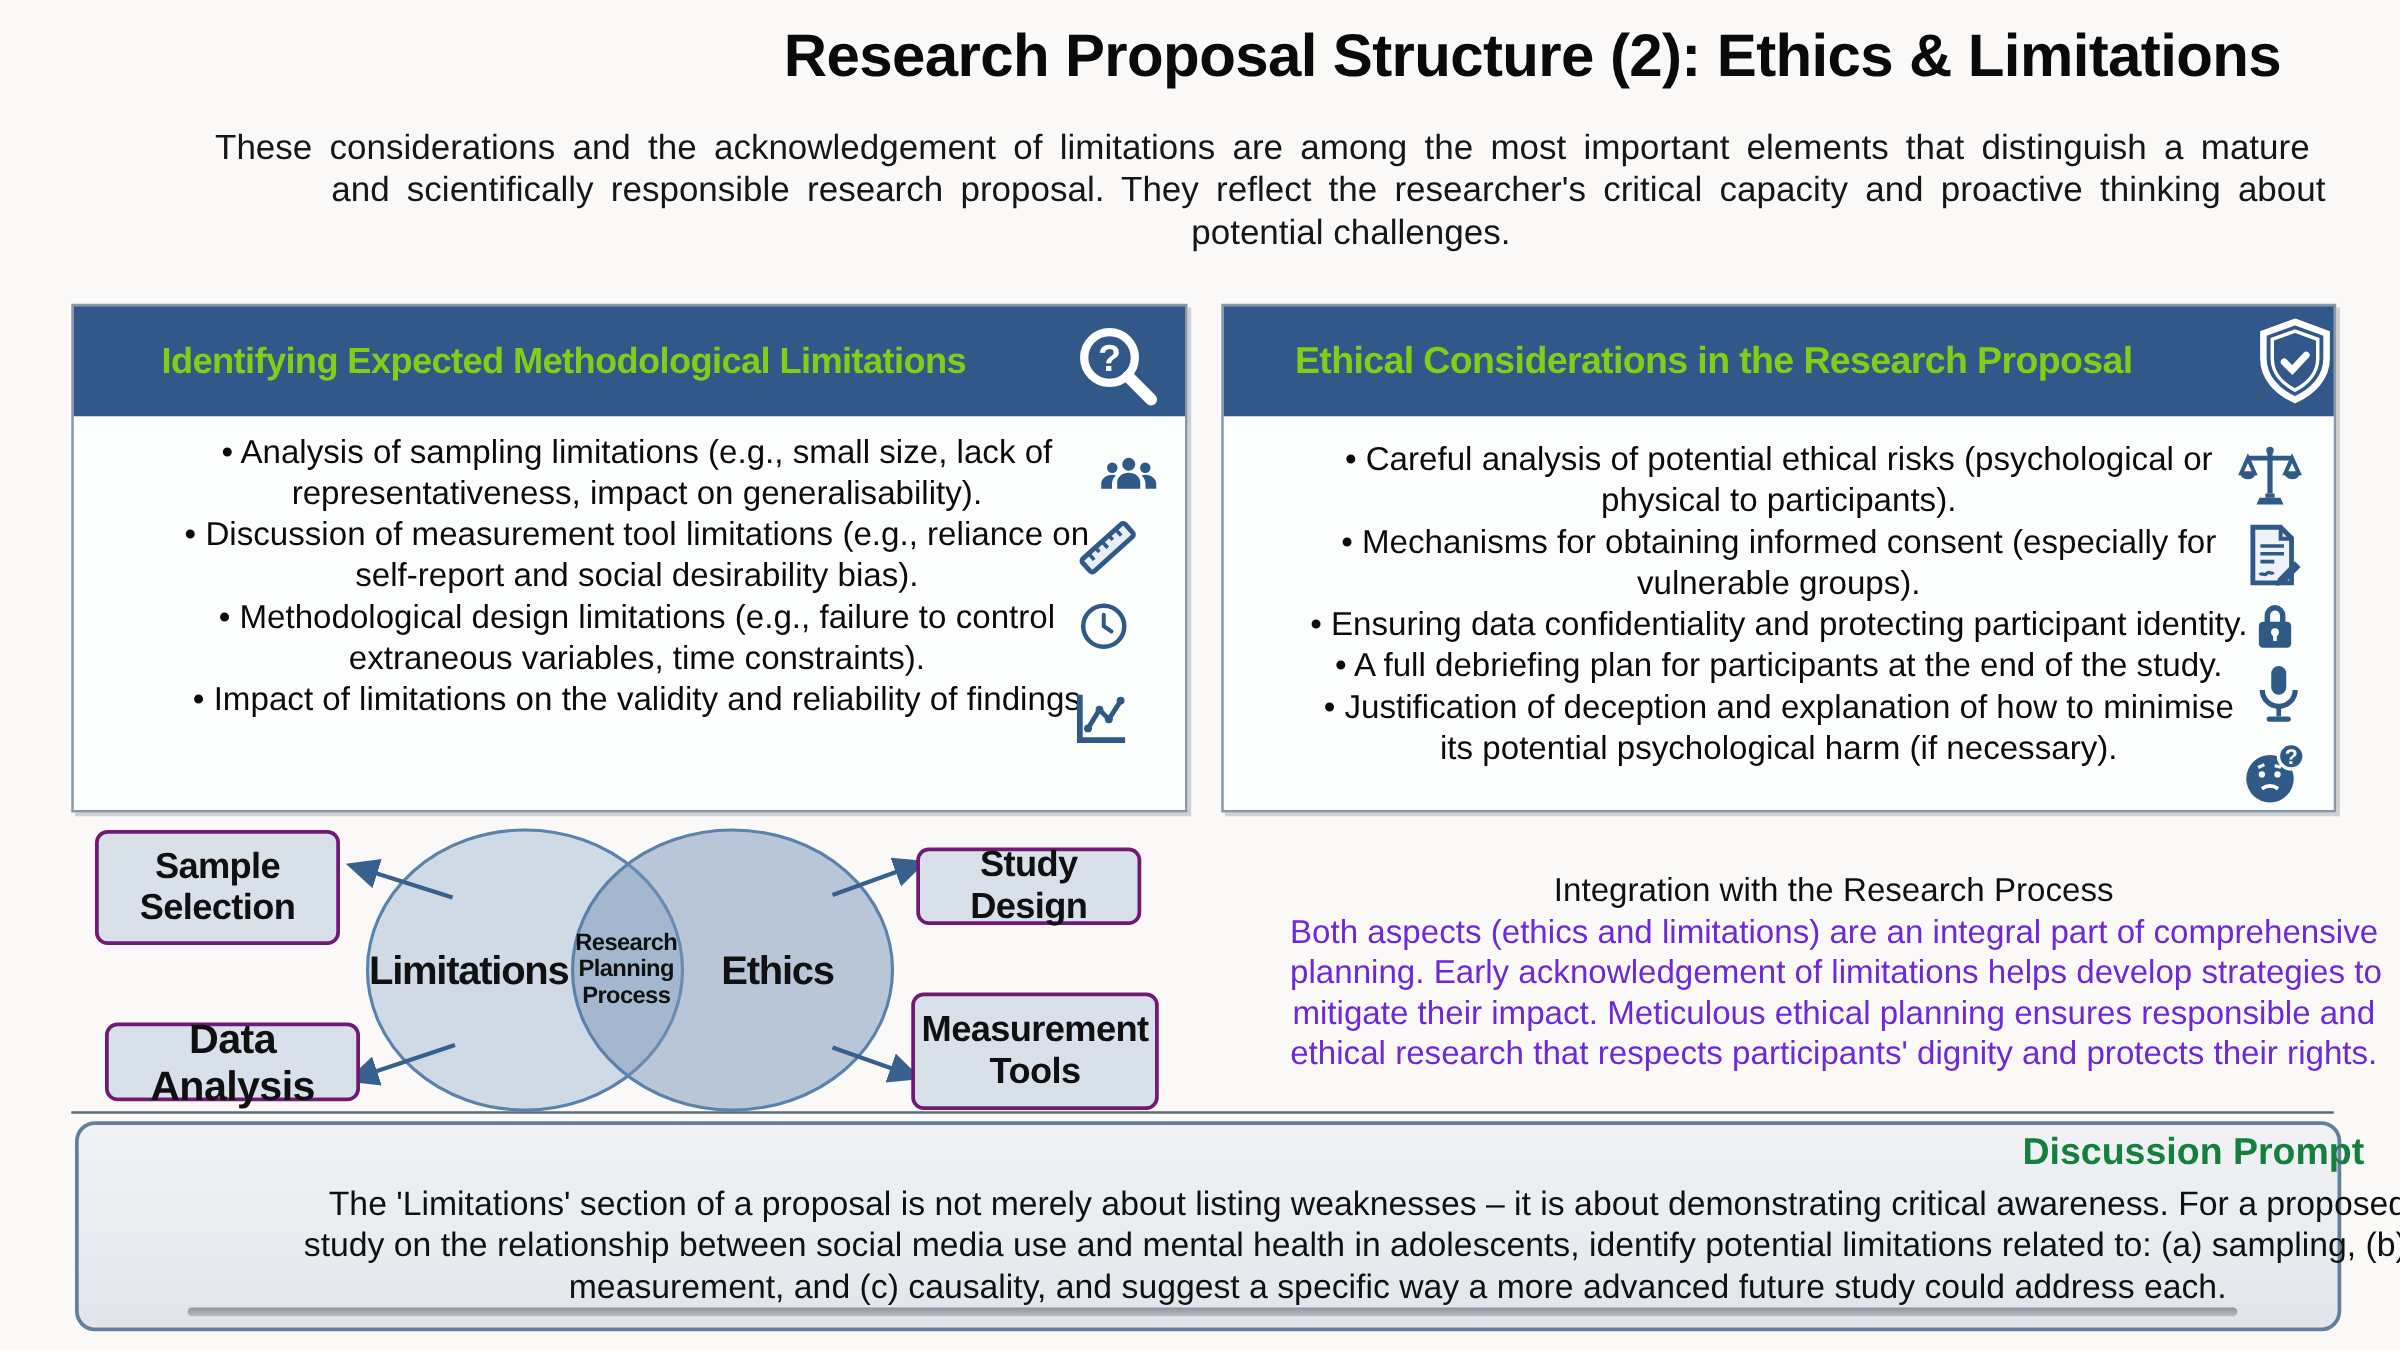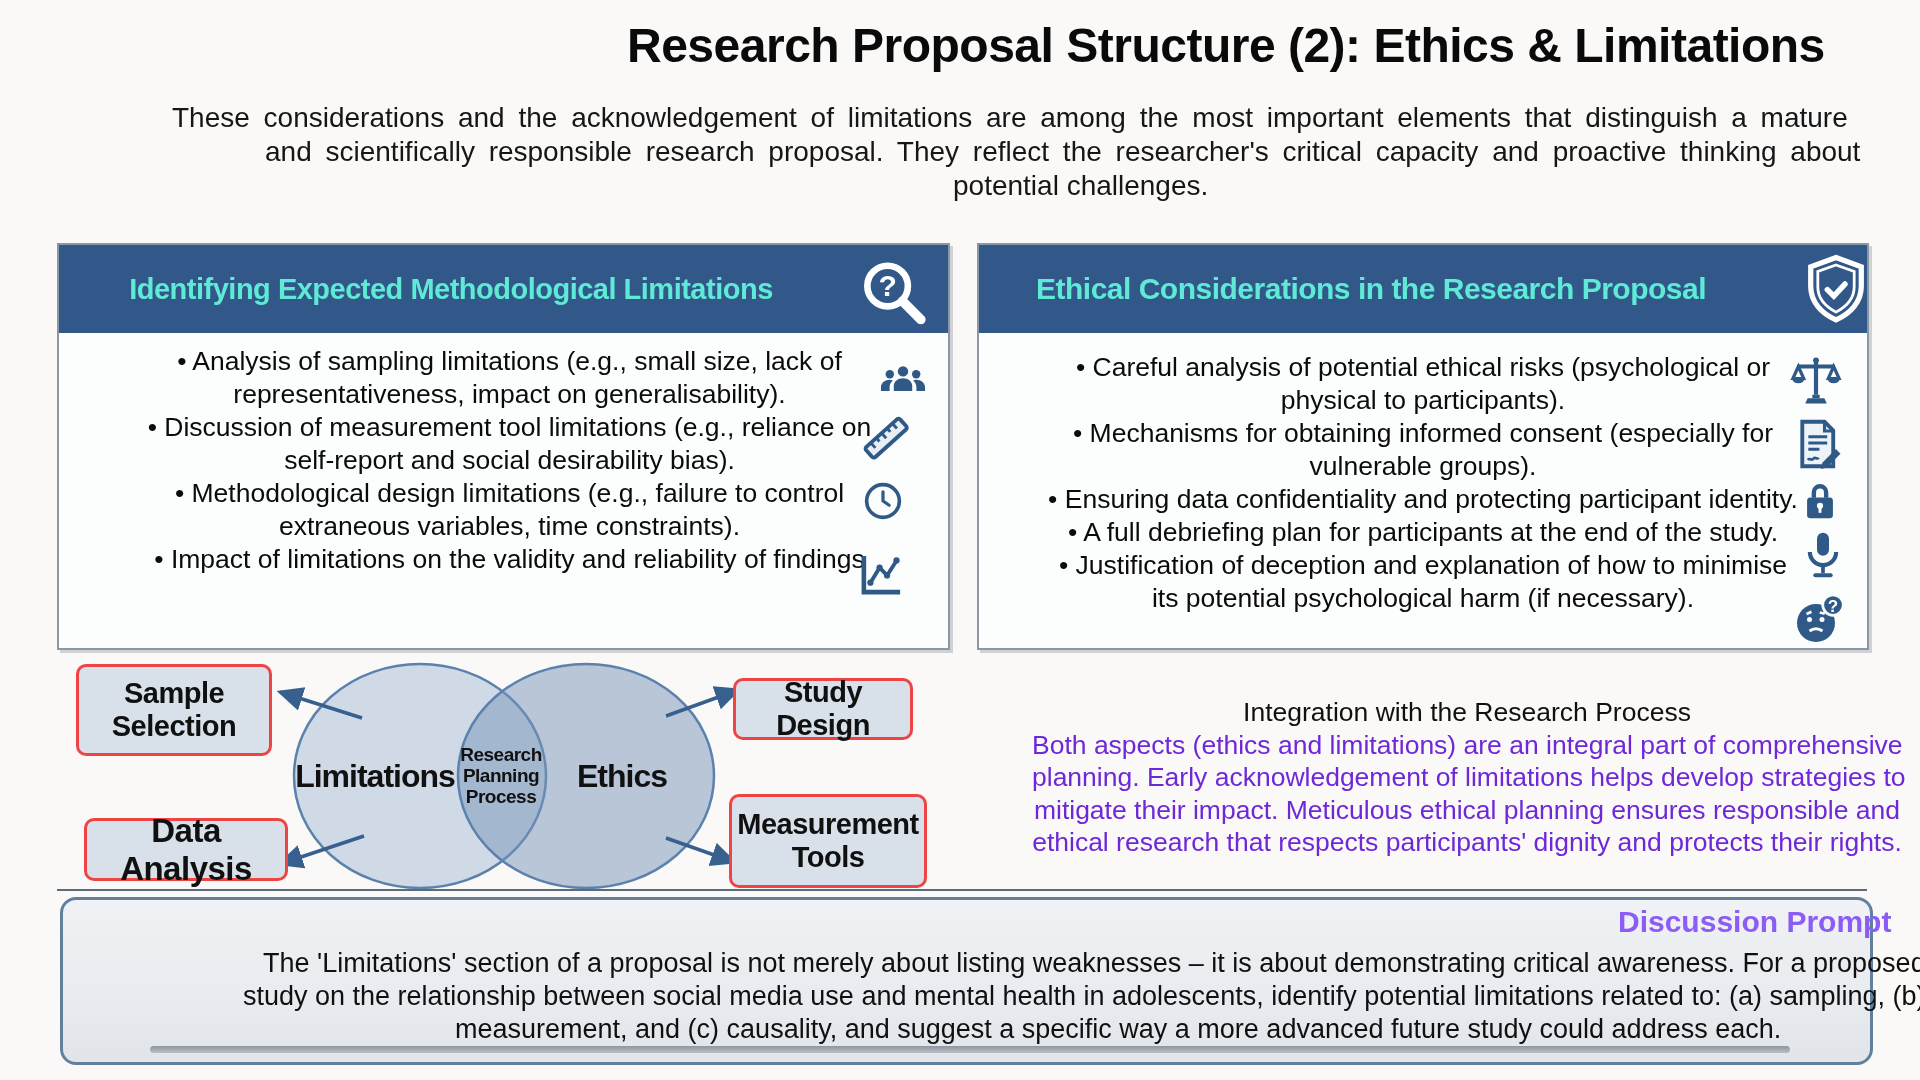--- a/index.html
+++ b/index.html
@@ -24,21 +24,21 @@
   
   .panel{
     position:absolute;top:243px;height:403px;background:#fcfdfd;
     border:2px solid #8a97a5;box-shadow:3px 3px 0 rgba(125,135,145,.35);
   }
   #left-panel{left:57px;width:889px;}
   #right-panel{left:977px;width:888px;}
   .band{position:absolute;left:0;top:0;right:0;height:88px;background:#315889;}
   .htext{
     position:absolute;left:0;right:0;top:0;height:76px;line-height:88px;
-    text-align:center;color:#5eead4;font-weight:700;white-space:nowrap;
+    text-align:center;color:#84cc16;font-weight:700;white-space:nowrap;
   }
   #left-panel .htext{font-size:29px;padding-right:105px;letter-spacing:-0.5px;}
   #right-panel .htext{font-size:30px;padding-right:104px;letter-spacing:-0.5px;}
   .band-icon{position:absolute;}
   #left-panel .band-icon{left:796px;top:10px;width:76px;height:76px;}
   #right-panel .band-icon{left:820px;top:4px;width:74px;height:80px;}
 
   .plines{position:absolute;left:0;right:0;text-align:center;}
   #left-panel .plines{top:100px;padding-left:12px;}
   #right-panel .plines{top:106px;}
@@ -58,21 +58,21 @@
   #rp-i3{left:816px;top:282px;width:56px;height:60px;}
   #rp-i4{left:810px;top:344px;width:60px;height:60px;}
 
   
   #venn-svg{left:40px;top:650px;width:920px;height:245px;}
   .vennlabel{position:absolute;font-weight:700;color:#111;text-align:center;letter-spacing:-1px;}
   #venn-left-label{left:275px;top:758px;width:200px;font-size:32px;}
   #venn-right-label{left:542px;top:758px;width:160px;font-size:32px;}
   #venn-overlap{left:446px;top:744px;width:110px;font-size:19px;line-height:21px;letter-spacing:-0.5px;}
   .vbox{
-    position:absolute;background:#d8e0ea;border:3px solid #ef4444;border-radius:10px;
+    position:absolute;background:#d8e0ea;border:3px solid #701a75;border-radius:10px;
     display:flex;align-items:center;justify-content:center;text-align:center;
     font-weight:700;color:#101010;letter-spacing:-0.5px;
   }
   #box-sample{left:76px;top:664px;width:190px;height:86px;font-size:29px;line-height:33px;}
   #box-data{left:84px;top:818px;width:198px;height:57px;font-size:33px;text-align:center;}
   #box-study{left:733px;top:678px;width:174px;height:56px;font-size:29px;}
   #box-meas{left:729px;top:794px;width:192px;height:88px;font-size:29px;line-height:33px;}
 
   .divider{left:57px;top:889px;width:1810px;height:2px;background:#5c6b7a;}
 
@@ -82,21 +82,21 @@
   .integration div.il{font-size:26.5px;line-height:32.5px;white-space:nowrap;color:#6d28d9;}
 
   
   .dbox{
     left:60px;top:897px;width:1813px;height:168px;border:3px solid #62809e;border-radius:16px;
     background:linear-gradient(180deg,#f0f2f5 0%,#e8ebef 60%,#e1e5ea 100%);
     box-sizing:border-box;
   }
   .dbar{left:150px;top:1046px;width:1640px;height:7px;border-radius:4px;
     background:linear-gradient(180deg,#8e959d,#b9bec4);}
-  .dheading{left:1618px;top:905px;font-size:30px;font-weight:700;color:#8b5cf6;white-space:nowrap;}
+  .dheading{left:1618px;top:905px;font-size:30px;font-weight:700;color:#15803d;white-space:nowrap;}
   .dlines div.dl{position:absolute;white-space:nowrap;font-size:27px;color:#101010;}
   .dlines div.dl:nth-of-type(1){left:263px;top:948px;}
   .dlines div.dl:nth-of-type(2){left:243px;top:981px;}
   .dlines div.dl:nth-of-type(3){left:455px;top:1014px;}
 </style>
 </head>
 <body>
 
 <div class="abs title">Research Proposal Structure (2): Ethics &amp; Limitations</div>
 

